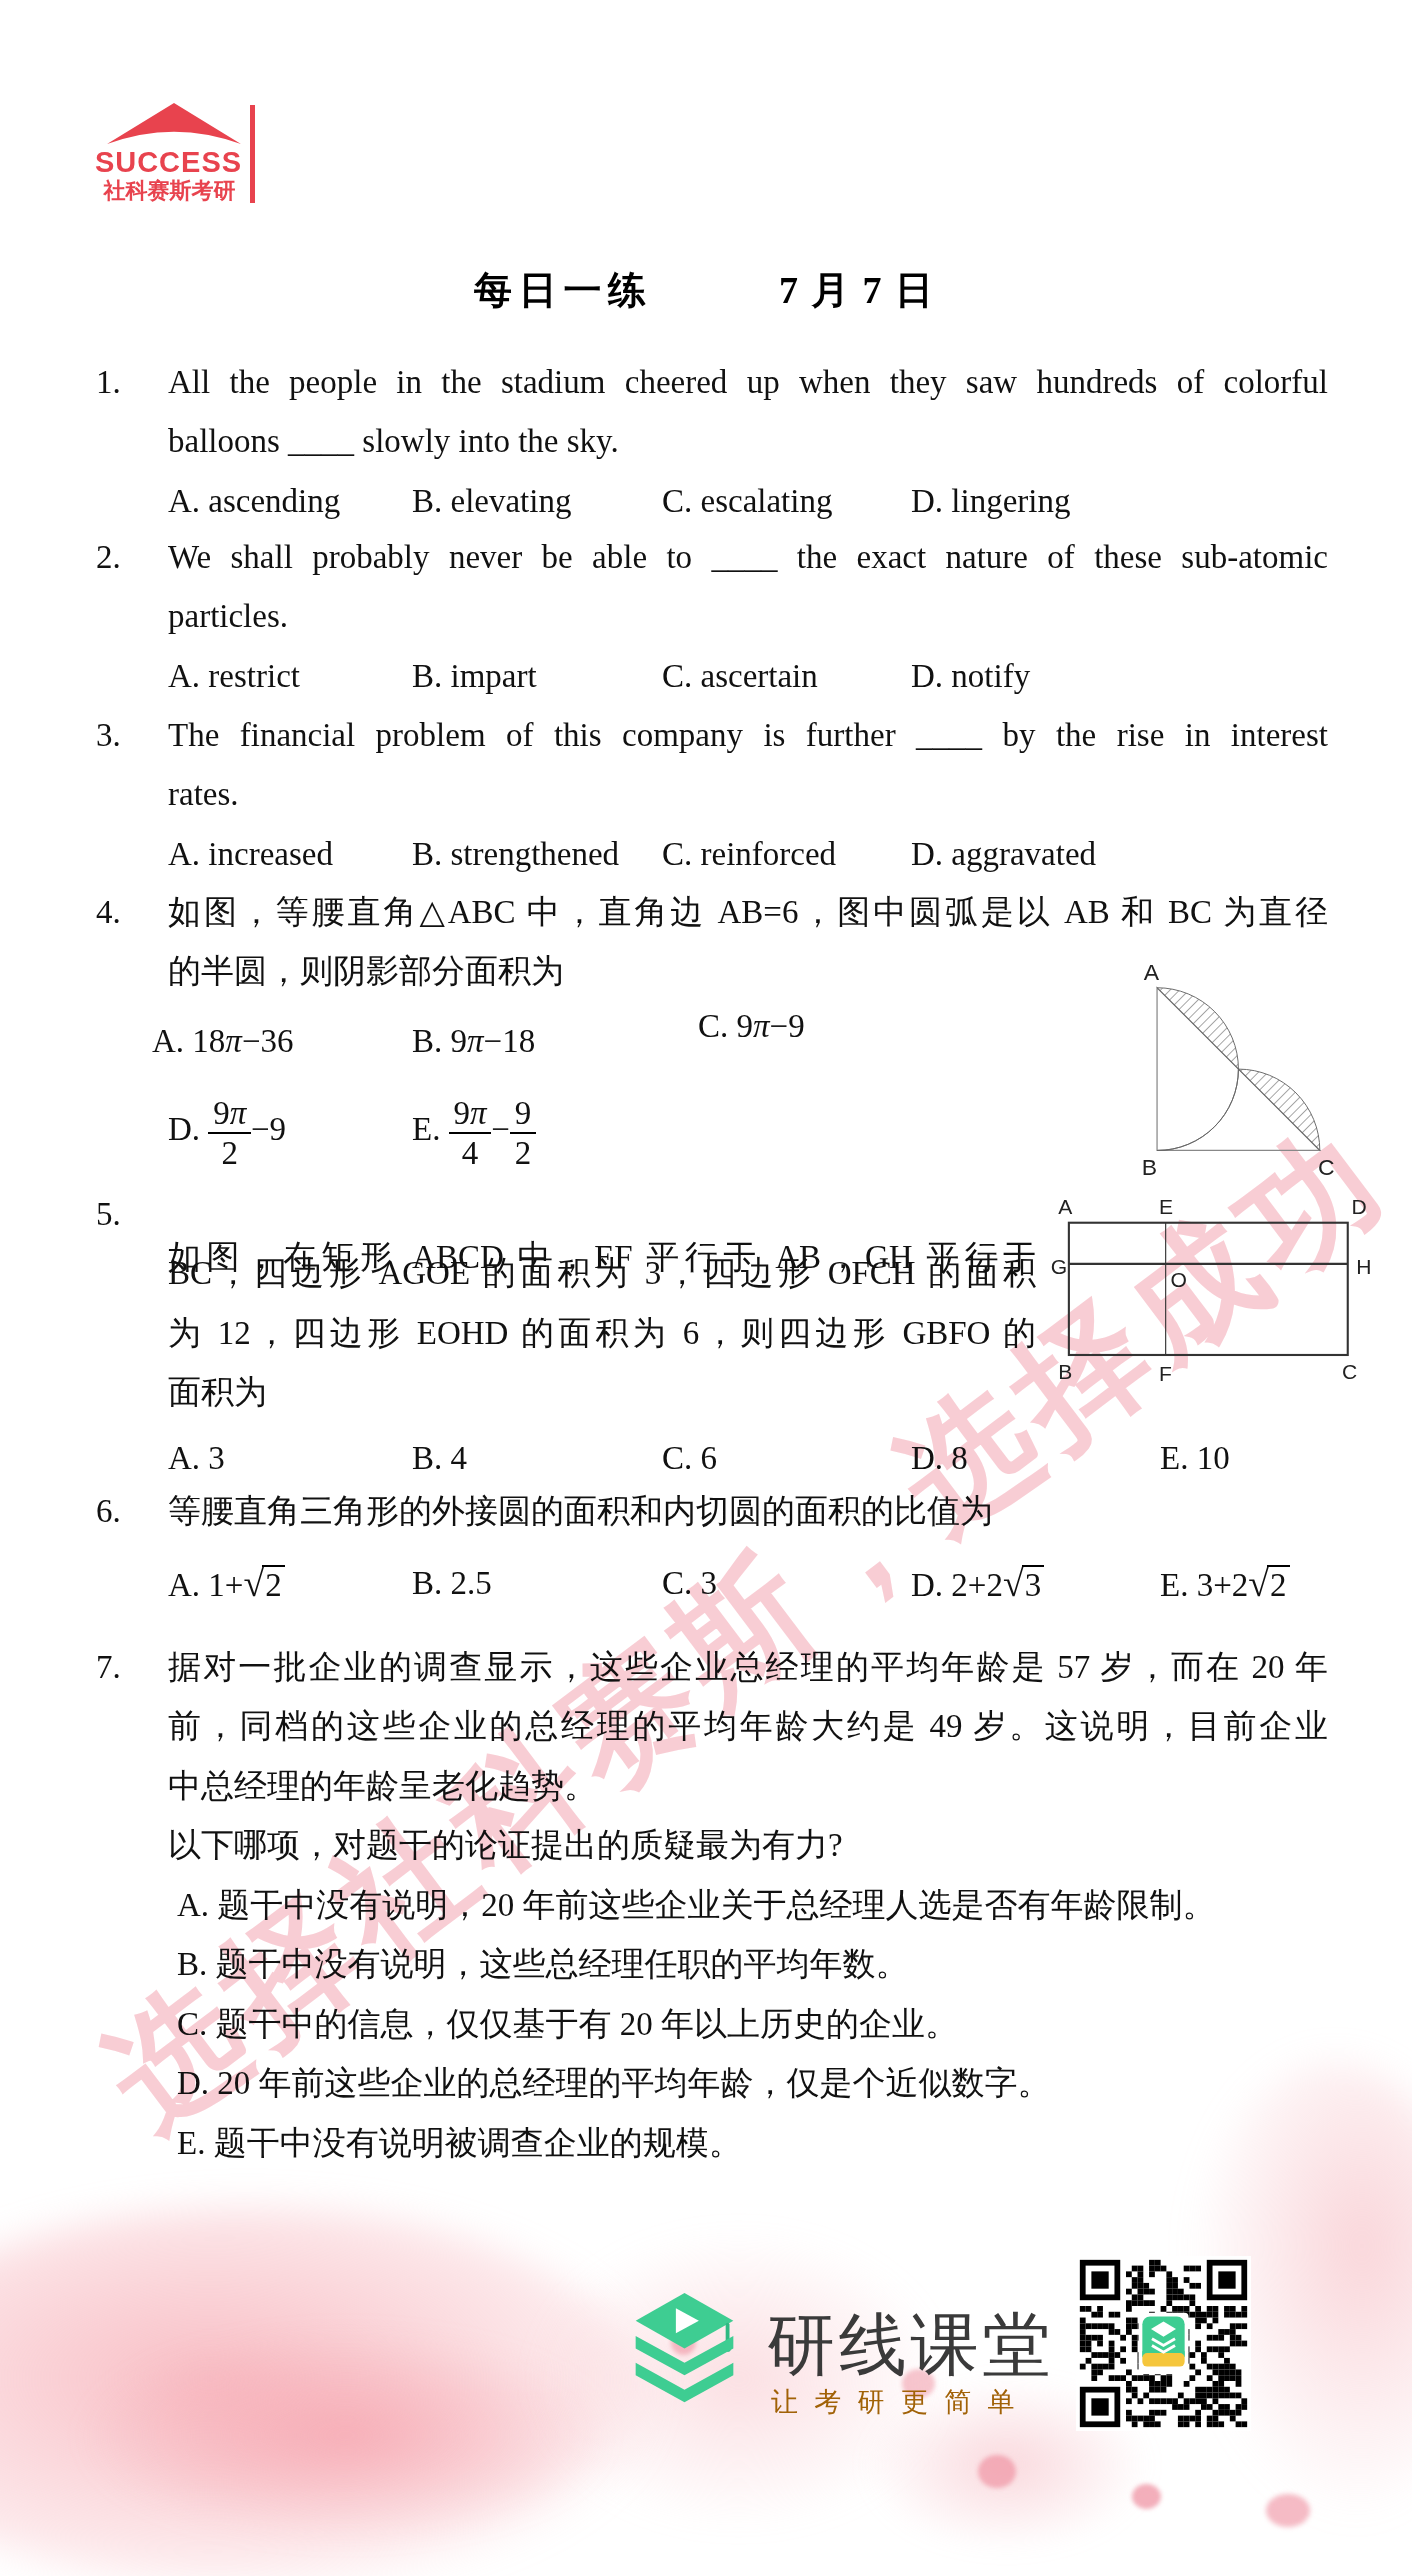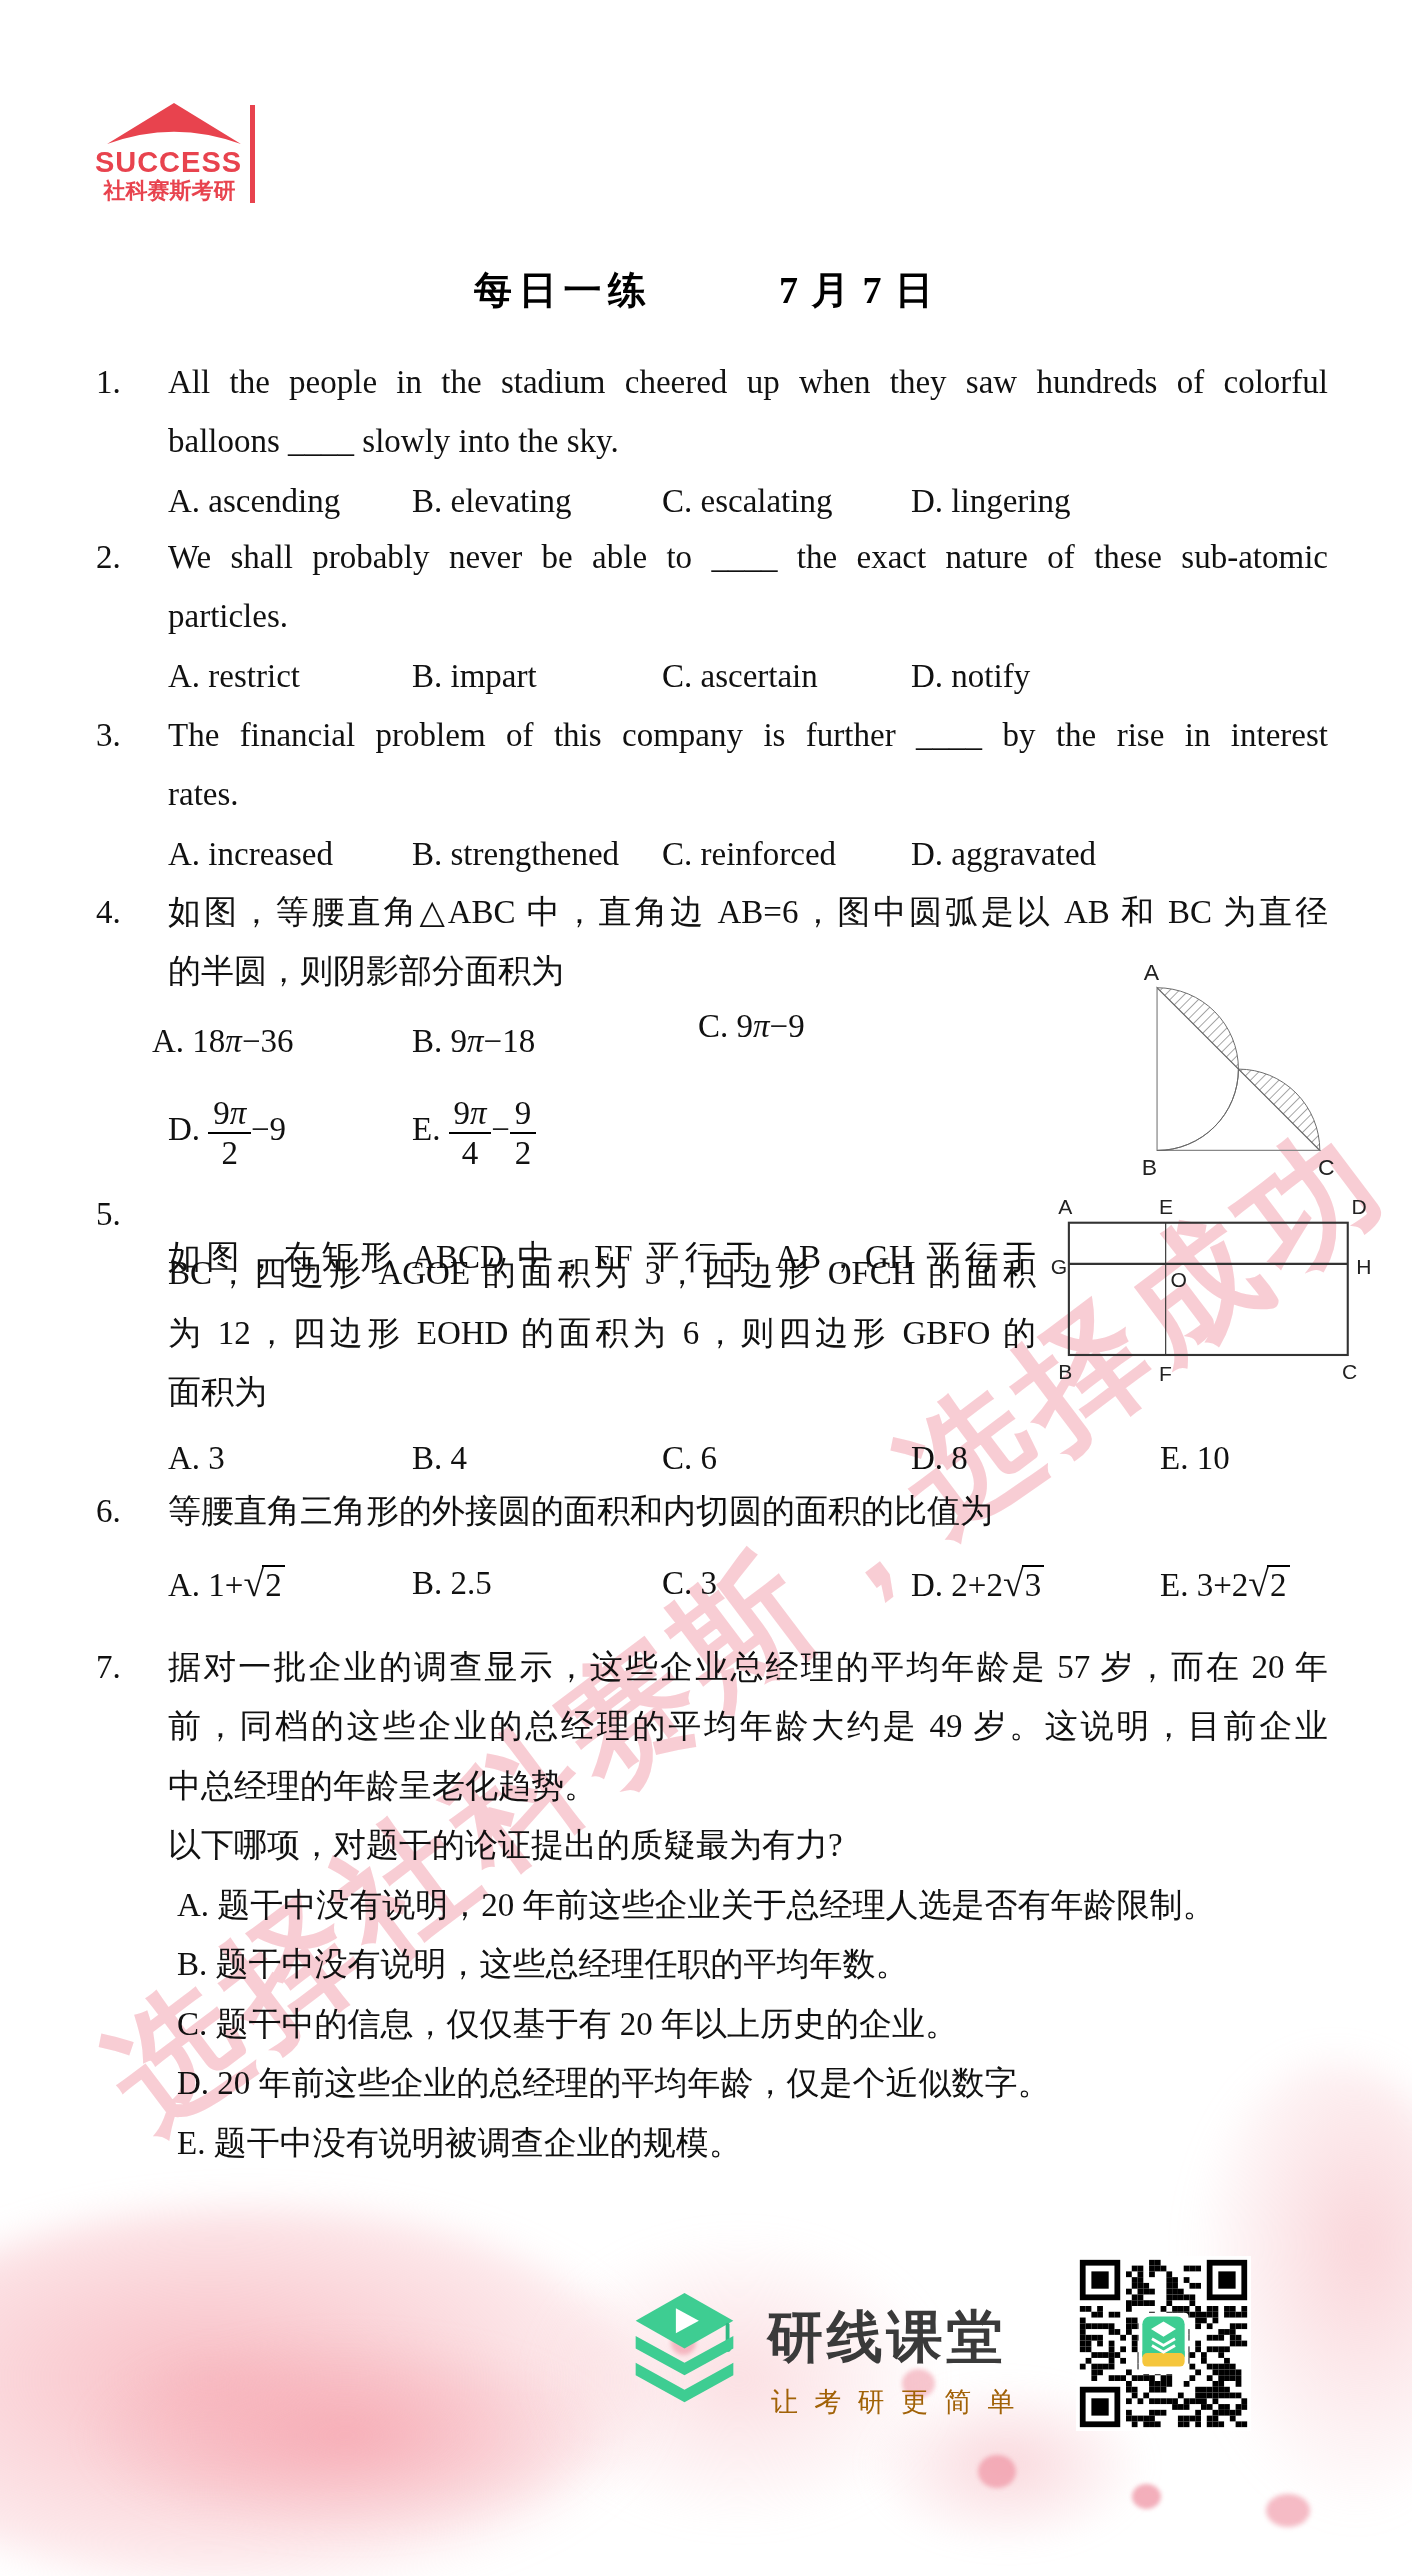--- a/index.html
+++ b/index.html
@@ -32,21 +32,21 @@
   .frac{display:inline-block;text-align:center;vertical-align:-0.75em;line-height:1.1;}
   .frac .num{display:block;border-bottom:2.4px solid #000;padding:0 4.8px 1px 4.8px;}
   .frac .den{display:block;padding-top:1px;}
   .sqrt{white-space:nowrap;}
   .sqrt .sg{font-size:1.15em;}
   .sqrt .rad{border-top:2.4px solid #000;margin-left:-1.9px;padding:0 2.9px;}
   
   .fig{position:absolute;z-index:2;}
   .fig text{font-family:"Liberation Sans","DejaVu Sans",sans-serif;fill:#222;}
   
-  .footer-brand{position:absolute;left:767px;top:2300px;font-size:56px;font-weight:700;color:#3a3a3a;
+  .footer-brand{position:absolute;left:767px;top:2300px;font-size:68px;font-weight:400;color:#3a3a3a;
                 font-family:"Liberation Sans","DejaVu Sans",sans-serif;letter-spacing:3.8px;z-index:3;}
   .footer-tagline{position:absolute;left:771px;top:2384px;font-size:27px;color:#a16207;
                 font-family:"Liberation Sans","DejaVu Sans",sans-serif;letter-spacing:16.3px;z-index:3;}
   .blob{position:absolute;border-radius:50%;z-index:0;}
   .qr-wrap{position:absolute;left:1076px;top:2256px;z-index:3;}
 </style>
 </head>
 <body>
 
 <div class="page">

